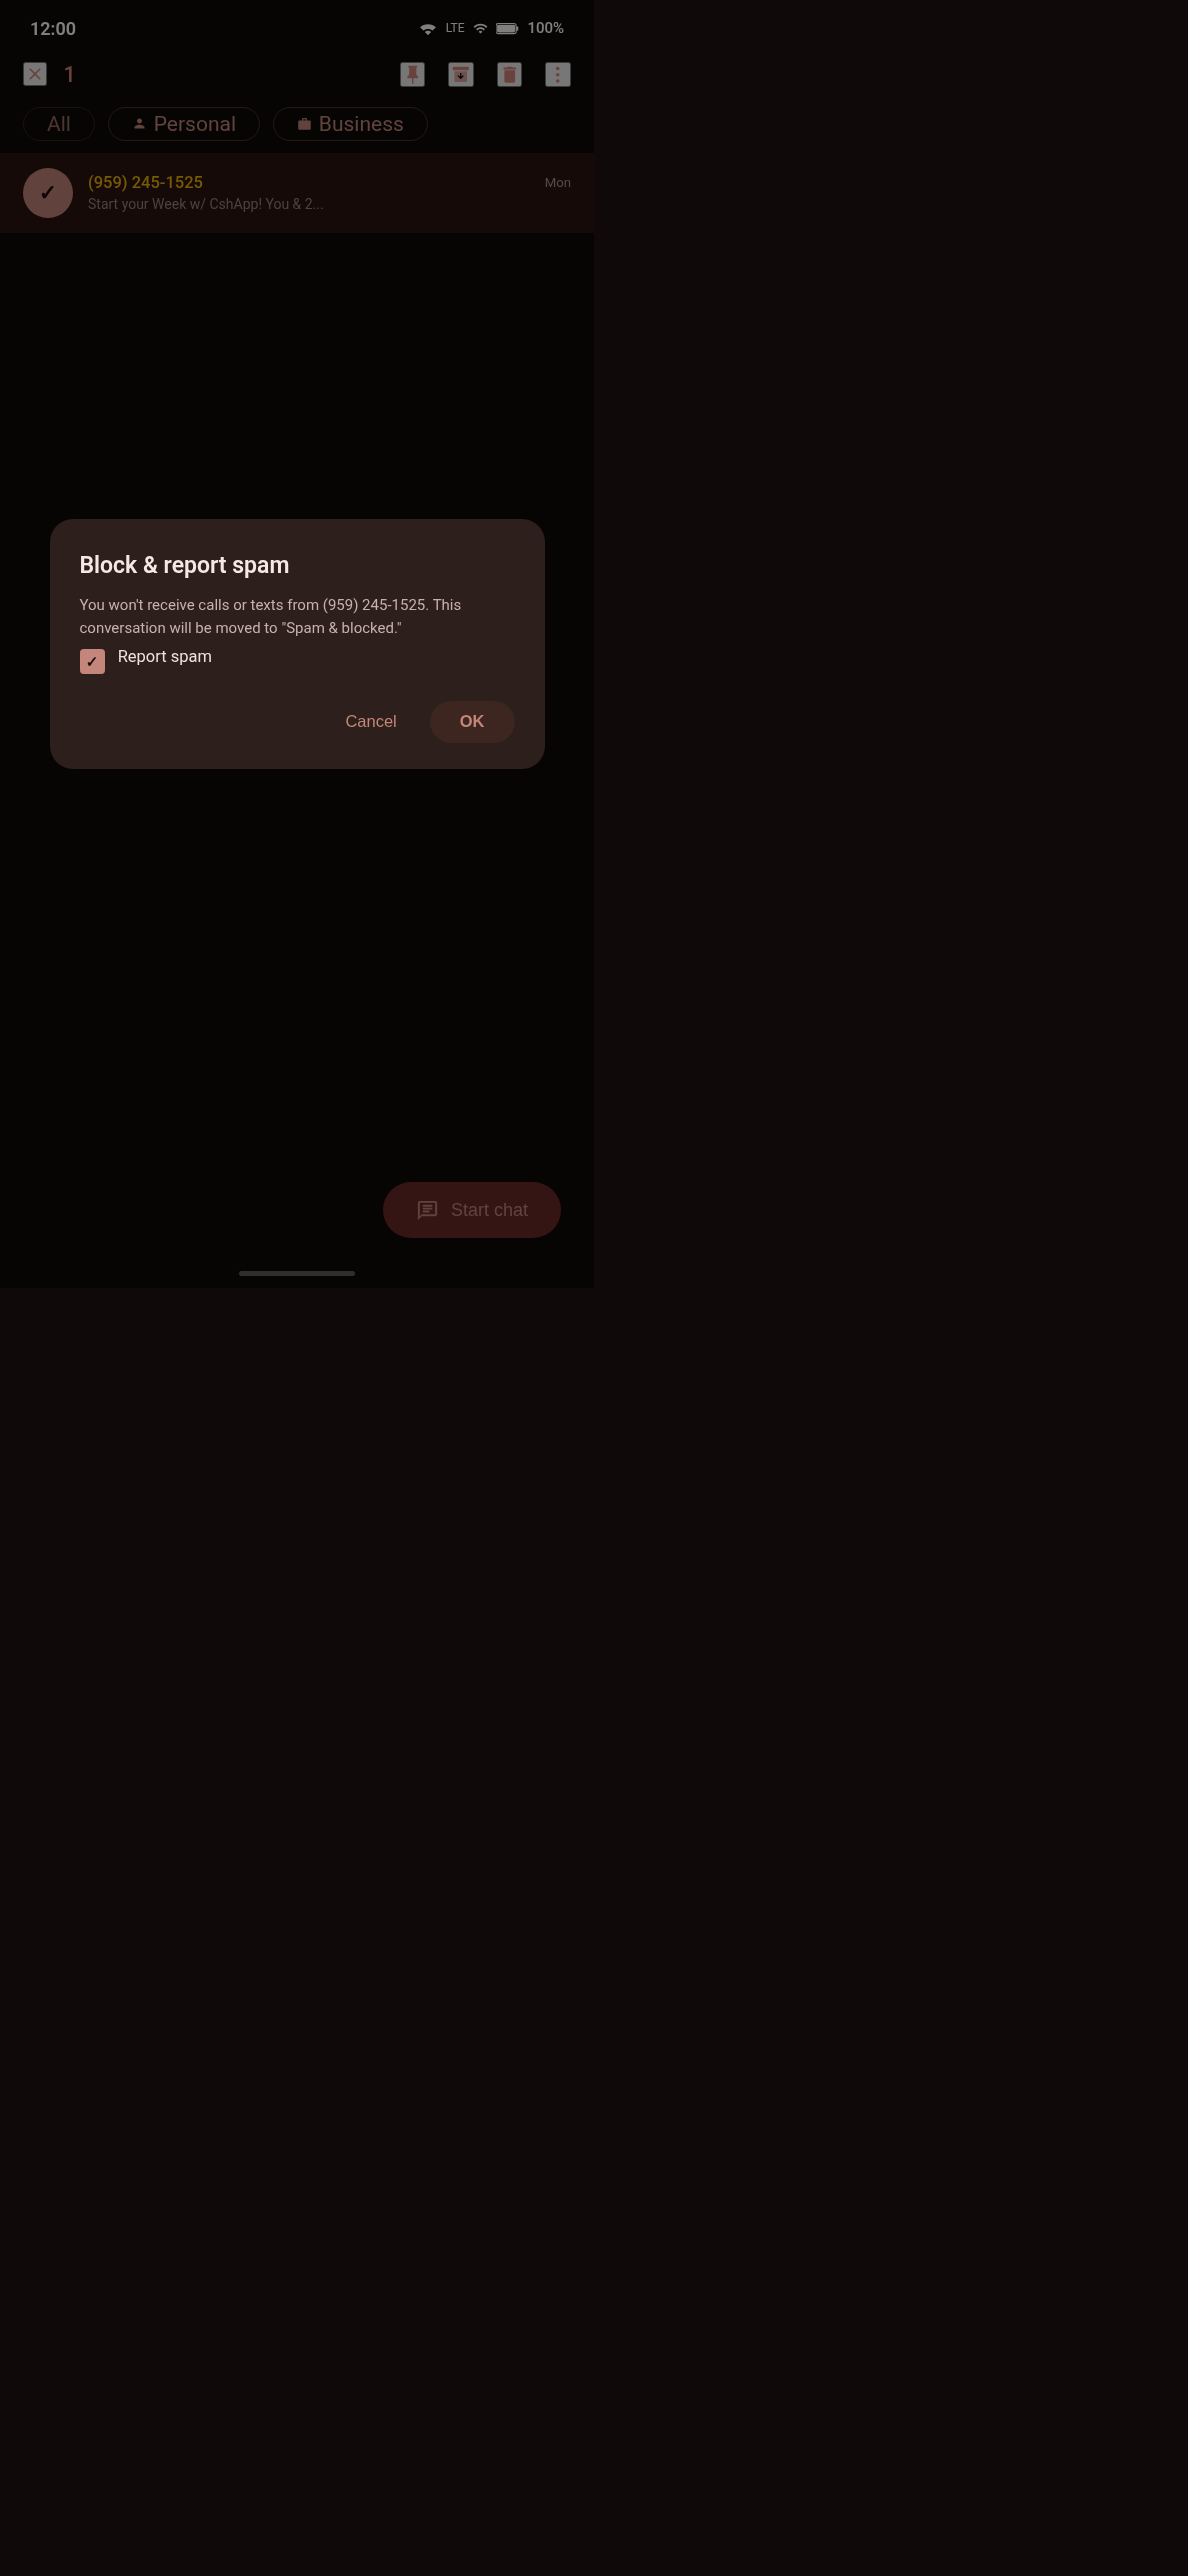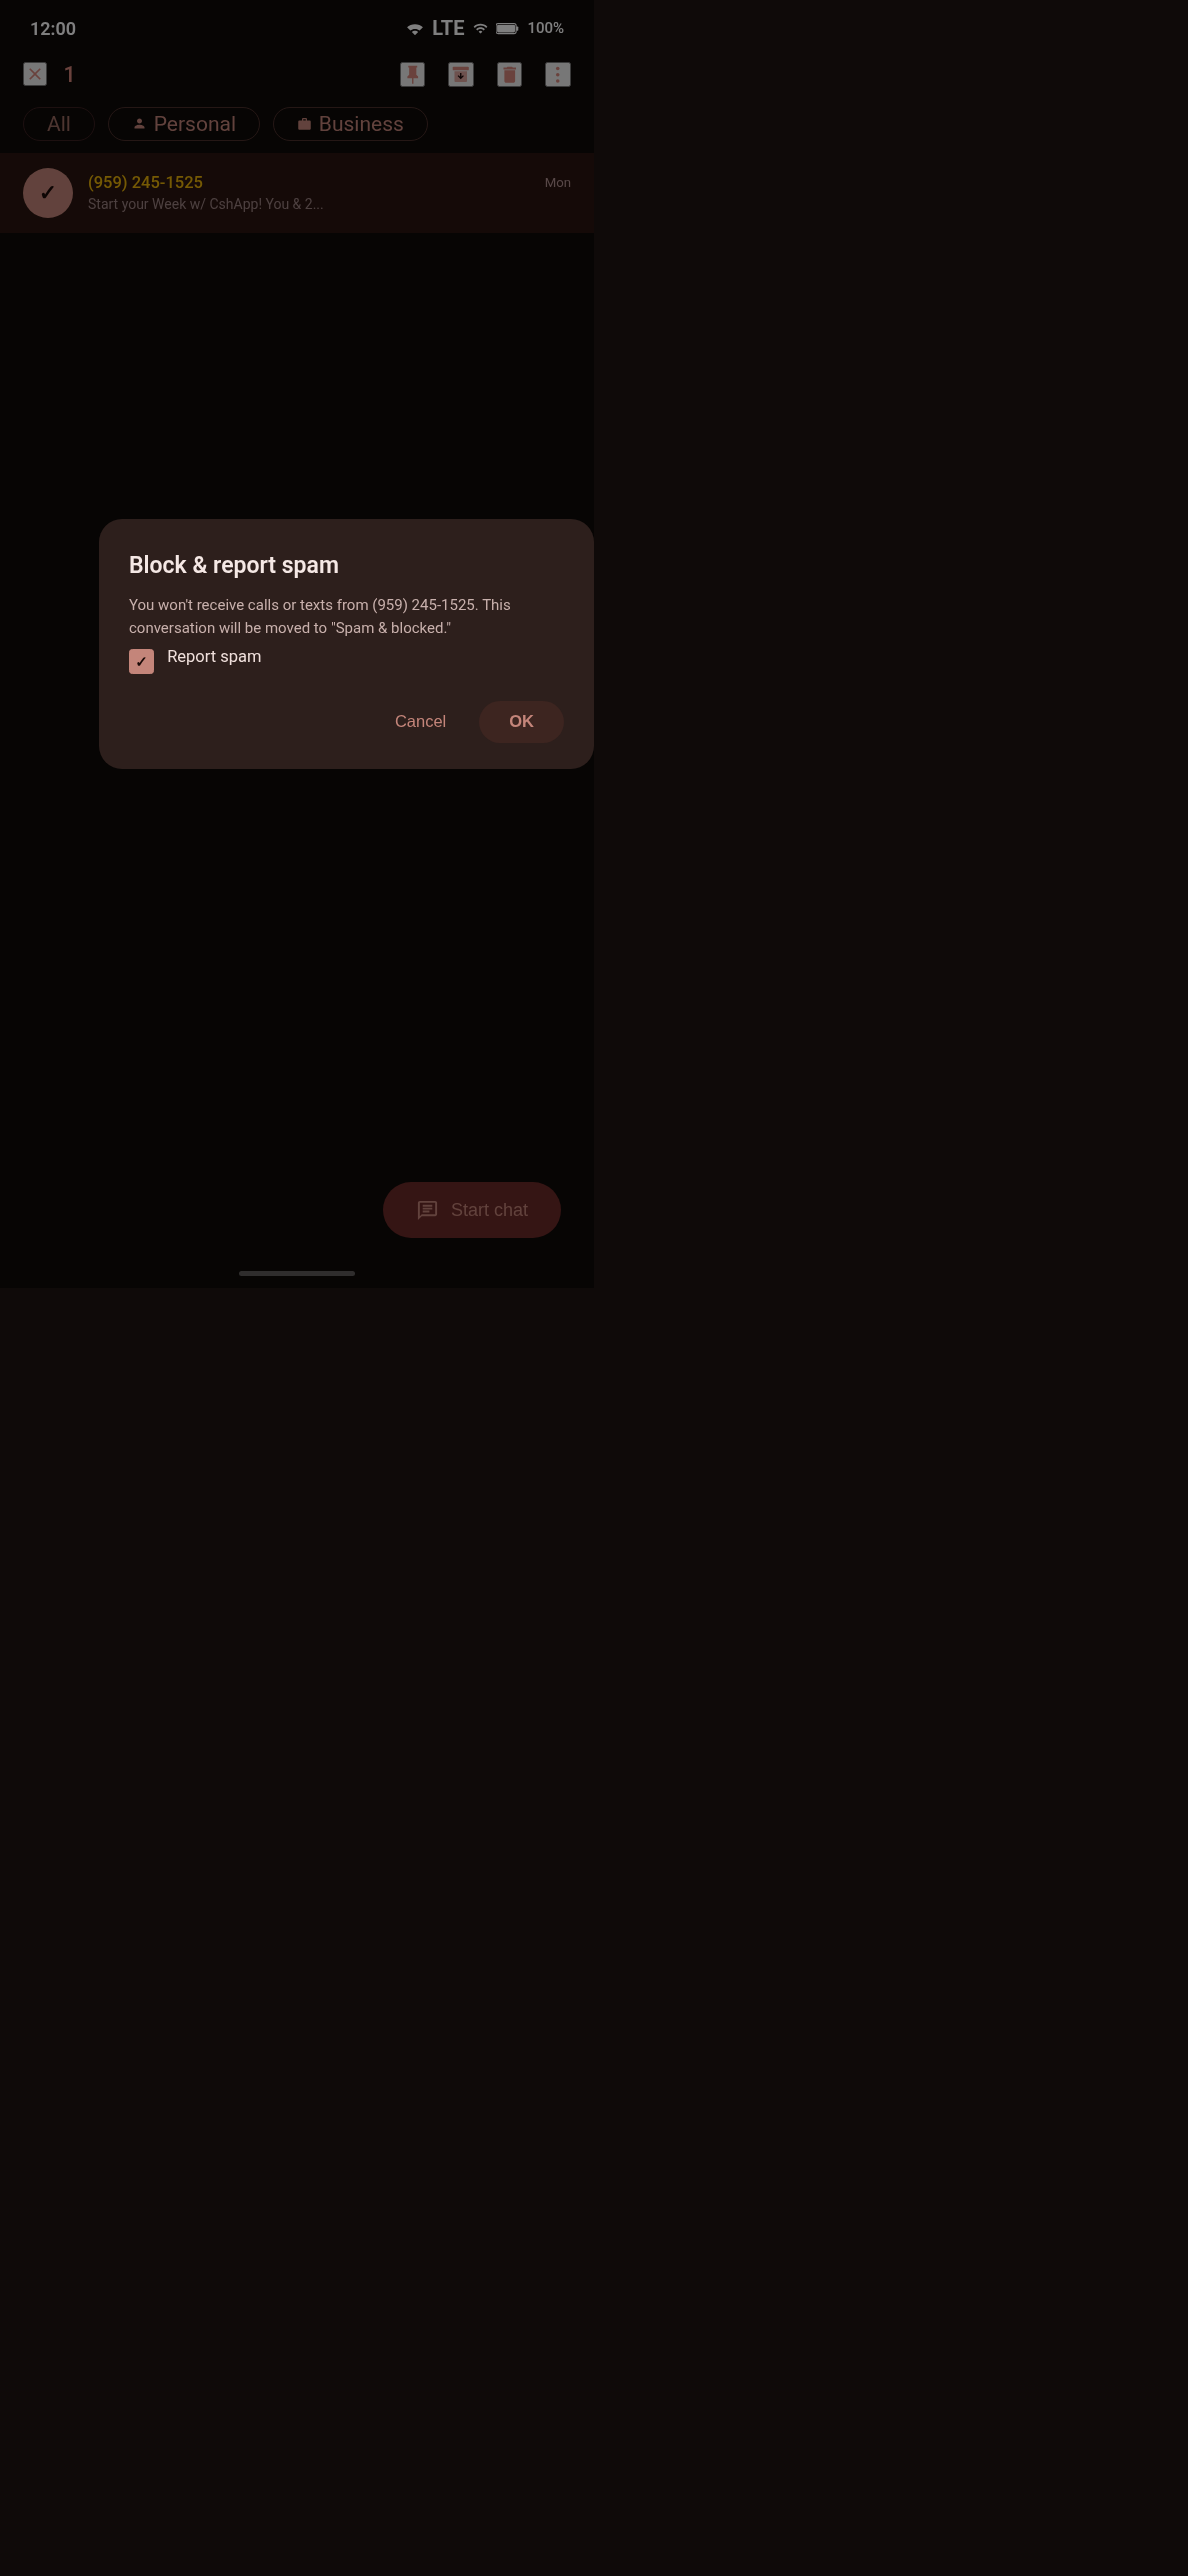--- a/index.html
+++ b/index.html
@@ -152,21 +152,21 @@
       margin-top: 3.3px;
     }
 
     
     .dialog-overlay {
       position: absolute;
       top: 0; left: 0; right: 0; bottom: 0;
       background: rgba(0,0,0,0.5);
       display: flex;
       align-items: center;
-      justify-content: flex-end;
+      justify-content: center;
       z-index: 10;
     }
 
     .dialog {
       background: #2d1f1c;
       border-radius: 23px;
       padding: 33px 30px 26.4px;
       width: 495px;
       max-width: 90%;
       position: relative;
@@ -300,21 +300,21 @@
 <body>
 
 <div class="status-bar">
   <span class="status-time">12:00</span>
   <div class="status-icons">
 
     <svg width="18" height="13.2" viewBox="0 0 24 18">
       <path fill="white" d="M12 6C8.7 6 5.7 7.4 3.6 9.6L1.2 7.2C3.9 4.5 7.8 3 12 3s8.1 1.5 10.8 4.2l-2.4 2.4C18.3 7.4 15.3 6 12 6zm0 6c-1.7 0-3.2.7-4.3 1.8L12 18l4.3-4.2C15.2 12.7 13.7 12 12 12zm0-6c-3.3 0-6.3 1.4-8.4 3.6l2.1 2.1C7.3 10.4 9.5 9.5 12 9.5s4.7.9 6.3 2.2l2.1-2.1C18.3 7.4 15.3 6 12 6z"></path>
     </svg>
 
-    <span style="font-size:20px;font-weight:700;">LTE</span>
+    <span style="font-size:12px;font-weight:400;">LTE</span>
 
     <svg width="15" height="15" viewBox="0 0 24 24">
       <path fill="white" d="M1 9l2 2c4.97-4.97 13.03-4.97 18 0l2-2C16.93 2.93 7.08 2.93 1 9zm8 8l3 3 3-3c-1.65-1.66-4.34-1.66-6 0zm-4-4l2 2c2.76-2.76 7.24-2.76 10 0l2-2C15.14 9.14 8.87 9.14 5 13z"></path>
     </svg>
 
     <svg width="23" height="13.2" viewBox="0 0 32 16">
       <rect x="0" y="1" width="28" height="14" rx="3" ry="3" fill="none" stroke="white" stroke-width="1.5"></rect>
       <rect x="28" y="5" width="3" height="6" rx="1" fill="white"></rect>
       <rect x="1.5" y="2.5" width="25" height="11" rx="2" fill="white"></rect>
     </svg>

